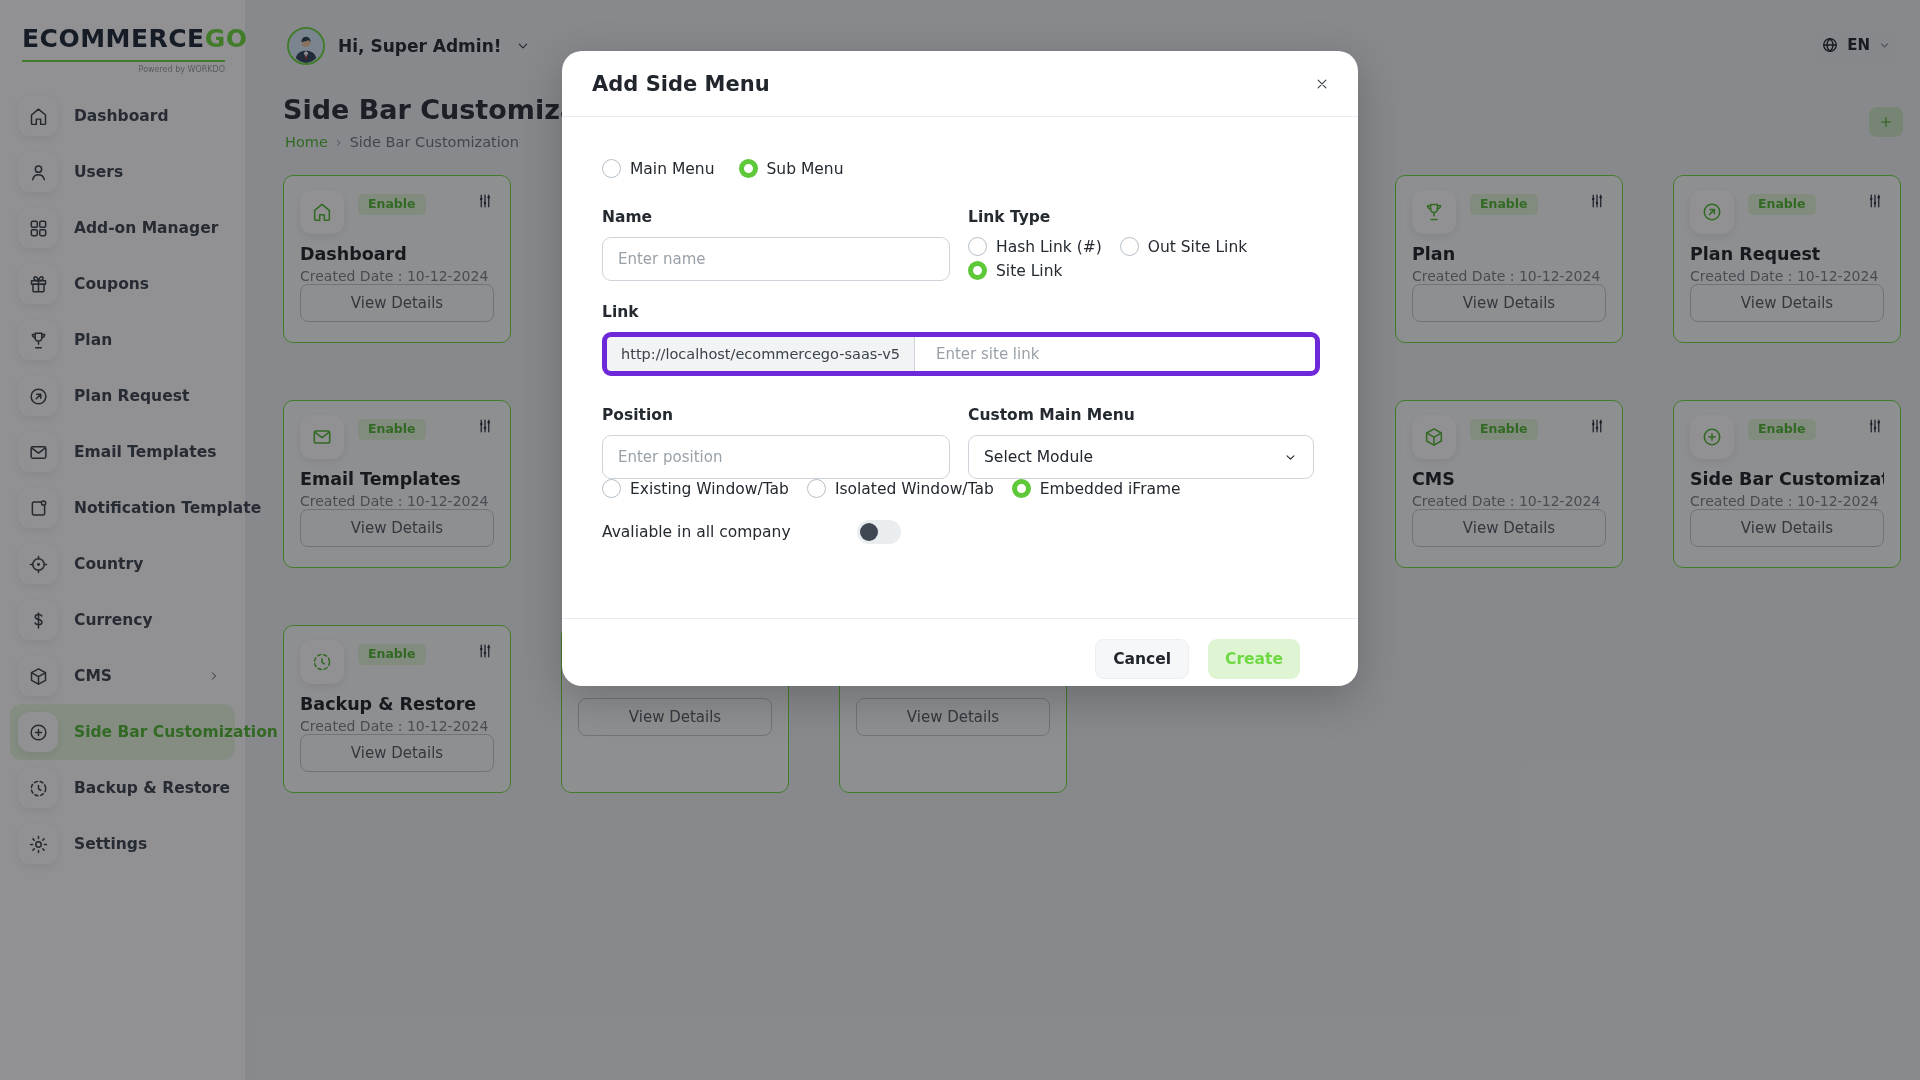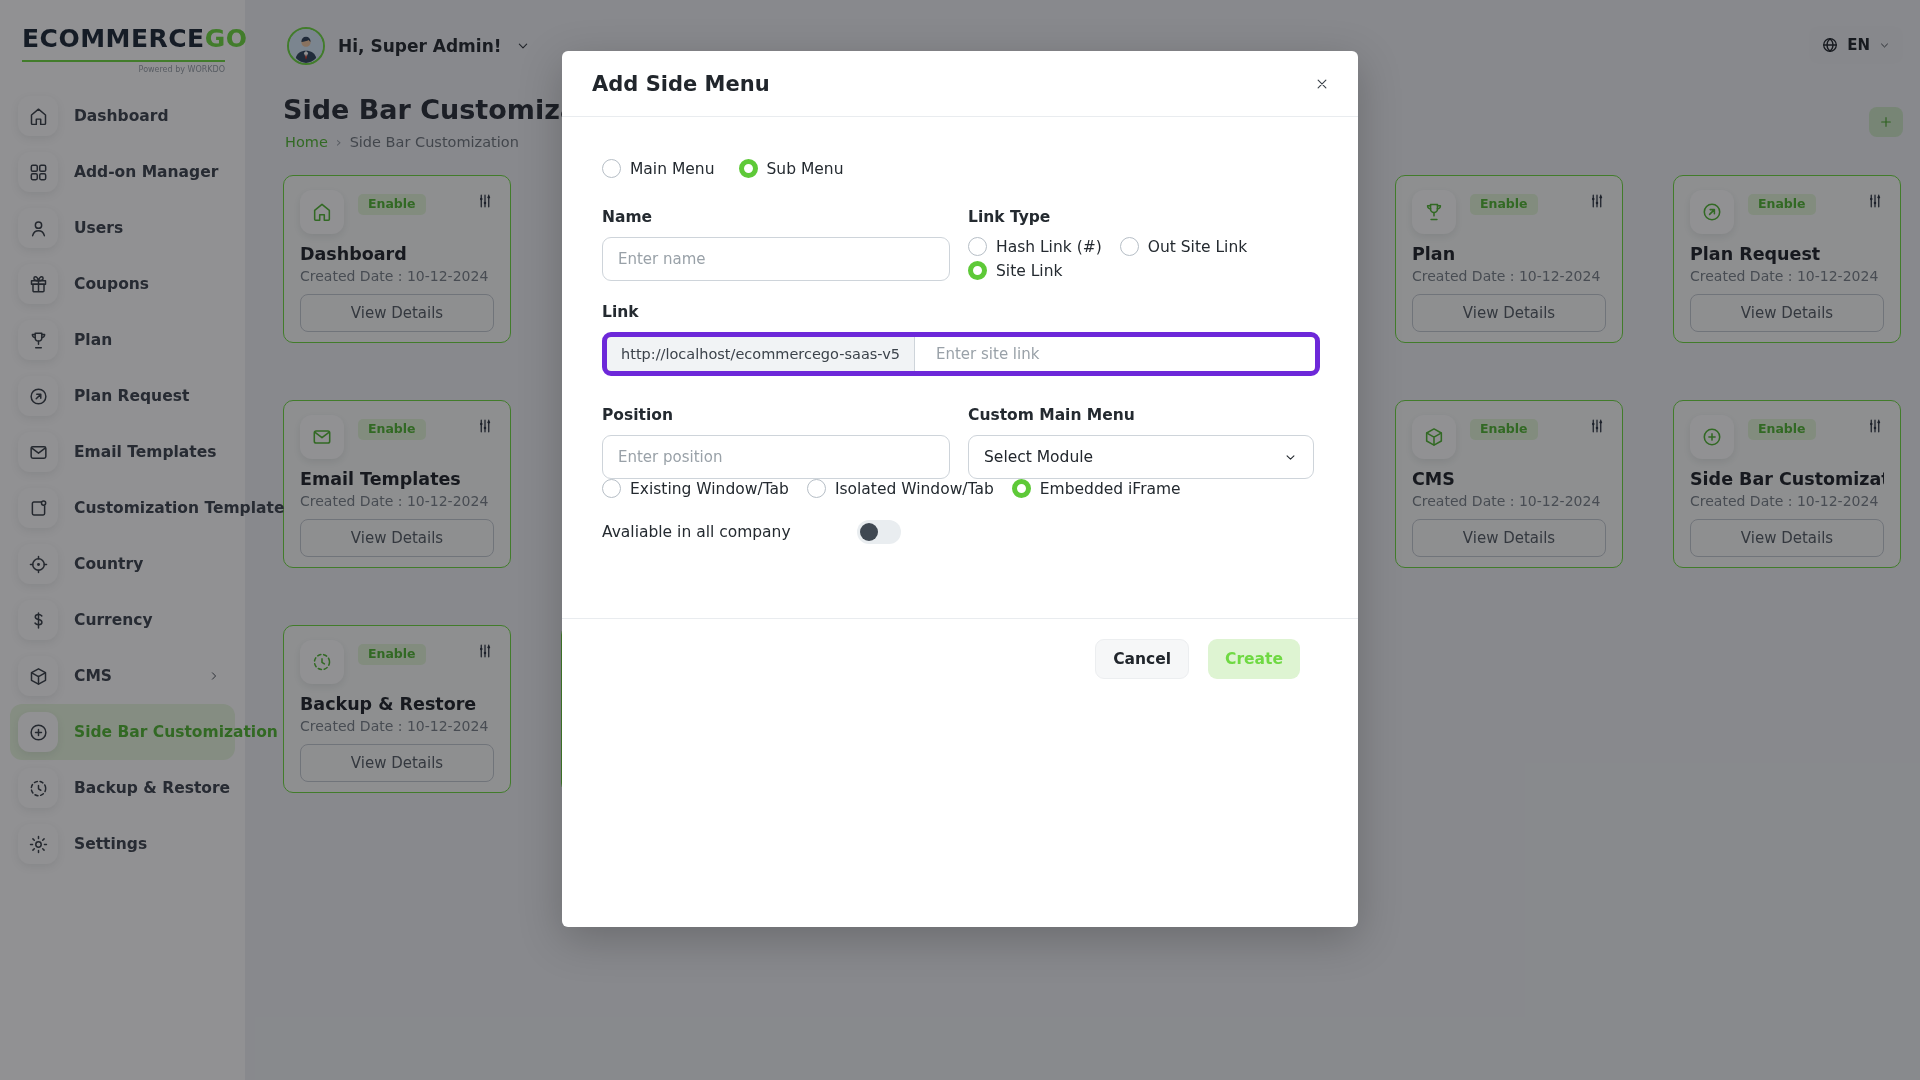--- a/index.html
+++ b/index.html
@@ -46,27 +46,27 @@
   .cards { position:absolute; left:283px; top:175px; display:grid; grid-template-columns:repeat(6,228px); column-gap:50px; row-gap:57px; }
   .card { width:228px; height:168px; border:1px solid #6fd943; border-radius:10px; background:#fafcfa; padding:14px 16px; }
   .card-top { display:flex; align-items:flex-start; }
   .card-chip { width:44px; height:44px; border-radius:12px; background:#fff; box-shadow:0 3px 9px rgba(40,50,60,.10); display:flex; align-items:center; justify-content:center; color:#53b735; flex:none; }
   .card-chip svg { width:22px; height:22px; display:block; }
   .badge { margin-left:14px; margin-top:4px; background:#e4f6d9; color:#53b735; font-size:12.5px; font-weight:600; padding:4px 10px; border-radius:5px; line-height:1; }
   .card-sliders { margin-left:auto; margin-top:2px; color:#2b3340; cursor:pointer; }
   .card-sliders svg { width:18px; height:18px; display:block; }
   .card-title { margin-top:10px; font-size:17.5px; font-weight:700; color:#21262c; white-space:nowrap; overflow:hidden; }
   .card-date { margin-top:4px; font-size:14px; color:#7a828a; }
-  .card-btn { margin-top:10px; width:100%; height:38px; border:1px solid #c4cad1; border-radius:8px; background:transparent; color:#565e66; font-size:15px; display:flex; align-items:center; justify-content:center; cursor:pointer; }
+  .card-btn { width:100%; height:38px; border:1px solid #c4cad1; border-radius:8px; background:transparent; color:#565e66; font-size:15px; display:flex; align-items:center; justify-content:center; cursor:pointer; }
   .card.ghost .card-chip, .card.ghost .badge, .card.ghost .card-sliders,
   .card.ghost .card-title, .card.ghost .card-date { visibility:hidden; }
 
   
   .overlay { position:absolute; inset:0; background:rgba(10,12,15,.45); z-index:50; }
-  .modal { position:absolute; left:562px; top:51px; width:796px; height:876px; background:#fff; border-radius:6px; z-index:60; box-shadow:0 12px 44px rgba(0,0,0,.22); }
+  .modal { position:absolute; left:562px; top:51px; width:796px; height:635px; background:#fff; border-radius:20px; z-index:60; box-shadow:0 12px 44px rgba(0,0,0,.22); }
   .modal-header { height:66px; display:flex; align-items:center; padding:0 28px 0 30px; border-bottom:1px solid #e9ecef; }
   .modal-title { font-size:21px; font-weight:700; color:#21262c; }
   .modal-close { margin-left:auto; color:#3a4149; cursor:pointer; }
   .modal-close svg { width:19px; height:19px; display:block; }
   .modal-body { padding:42px 38px 0 40px; }
 
   .radio-row { display:flex; flex-wrap:wrap; column-gap:24px; row-gap:5px; }
   .radio-opt { display:flex; align-items:center; gap:9px; font-size:15.5px; font-weight:400; color:#242a30; cursor:pointer; white-space:nowrap; }
   .radio { width:19px; height:19px; border-radius:50%; border:1.5px solid #b6bec6; background:#fff; flex:none; }
   .radio.checked { border:5.5px solid #5ec938; }
@@ -109,40 +109,40 @@
         <span class="nav-chip">
           <svg viewBox="0 0 24 24" fill="none" stroke="currentColor" stroke-width="1.7" stroke-linecap="round" stroke-linejoin="round">
             <path d="M4 10.3 12 3.6l8 6.7V20a1 1 0 0 1-1 1h-4.5v-6h-5v6H5a1 1 0 0 1-1-1v-9.7z"></path>
           </svg>
         </span>
         <span class="nav-label">Dashboard</span>
       </div>
       <div class="nav-item">
         <span class="nav-chip">
           <svg viewBox="0 0 24 24" fill="none" stroke="currentColor" stroke-width="1.7" stroke-linecap="round" stroke-linejoin="round">
+            <circle cx="12" cy="8.2" r="3.6"></circle>
+            <path d="M5.3 20.2c1-3.8 3.8-5.6 6.7-5.6s5.7 1.8 6.7 5.6"></path>
+          </svg>
+        </span>
+        <span class="nav-label">Users</span>
+      </div>
+      <div class="nav-item">
+        <span class="nav-chip">
+          <svg viewBox="0 0 24 24" fill="none" stroke="currentColor" stroke-width="1.7" stroke-linecap="round" stroke-linejoin="round">
             <rect x="3.8" y="3.8" width="6.8" height="6.8" rx="1.6"></rect>
             <rect x="13.4" y="3.8" width="6.8" height="6.8" rx="1.6"></rect>
             <rect x="3.8" y="13.4" width="6.8" height="6.8" rx="1.6"></rect>
             <rect x="13.4" y="13.4" width="6.8" height="6.8" rx="1.6"></rect>
           </svg>
         </span>
         <span class="nav-label">Add-on Manager</span>
       </div>
       <div class="nav-item">
         <span class="nav-chip">
           <svg viewBox="0 0 24 24" fill="none" stroke="currentColor" stroke-width="1.7" stroke-linecap="round" stroke-linejoin="round">
-            <circle cx="12" cy="8.2" r="3.6"></circle>
-            <path d="M5.3 20.2c1-3.8 3.8-5.6 6.7-5.6s5.7 1.8 6.7 5.6"></path>
-          </svg>
-        </span>
-        <span class="nav-label">Users</span>
-      </div>
-      <div class="nav-item">
-        <span class="nav-chip">
-          <svg viewBox="0 0 24 24" fill="none" stroke="currentColor" stroke-width="1.7" stroke-linecap="round" stroke-linejoin="round">
             <rect x="4" y="7.8" width="16" height="4"></rect>
             <path d="M5.7 11.8h12.6V19a1.2 1.2 0 0 1-1.2 1.2H6.9A1.2 1.2 0 0 1 5.7 19v-7.2zM12 7.8v12.4M12 7.8s-1.2-4.6-3.6-4.6c-2 0-2.4 3 0 4 1.4.6 3.6.6 3.6.6zm0 0s1.2-4.6 3.6-4.6c2 0 2.4 3 0 4-1.4.6-3.6.6-3.6.6z"></path>
           </svg>
         </span>
         <span class="nav-label">Coupons</span>
       </div>
       <div class="nav-item">
         <span class="nav-chip">
           <svg viewBox="0 0 24 24" fill="none" stroke="currentColor" stroke-width="1.7" stroke-linecap="round" stroke-linejoin="round">
             <path d="M8.2 3.8h7.6v5a3.8 3.8 0 0 1-7.6 0v-5z"></path>
@@ -169,21 +169,21 @@
         </span>
         <span class="nav-label">Email Templates</span>
       </div>
       <div class="nav-item">
         <span class="nav-chip">
           <svg viewBox="0 0 24 24" fill="none" stroke="currentColor" stroke-width="1.7" stroke-linecap="round" stroke-linejoin="round">
             <path d="M15.2 4.6H6.6A1.6 1.6 0 0 0 5 6.2v11.6a1.6 1.6 0 0 0 1.6 1.6h10.8a1.6 1.6 0 0 0 1.6-1.6V9"></path>
             <circle cx="17.8" cy="5.8" r="2.4"></circle>
           </svg>
         </span>
-        <span class="nav-label">Customization Template</span>
+        <span class="nav-label">Notification Template</span>
       </div>
       <div class="nav-item">
         <span class="nav-chip">
           <svg viewBox="0 0 24 24" fill="none" stroke="currentColor" stroke-width="1.7" stroke-linecap="round" stroke-linejoin="round">
             <circle cx="12" cy="12" r="6.6"></circle>
             <circle cx="12" cy="12" r="1.7" fill="currentColor" stroke="none"></circle>
             <path d="M12 2.8v2.6M12 18.6v2.6M2.8 12h2.6M18.6 12h2.6"></path>
           </svg>
         </span>
         <span class="nav-label">Country</span>

